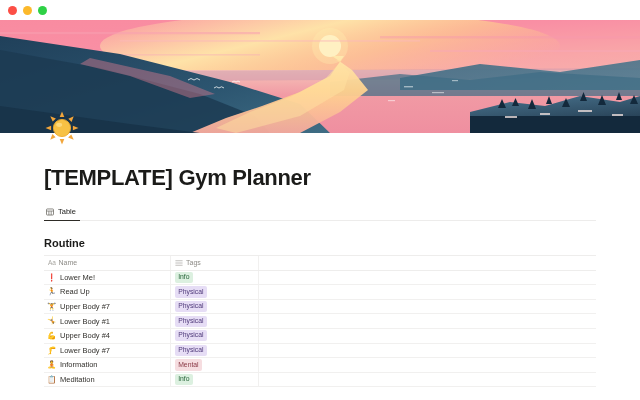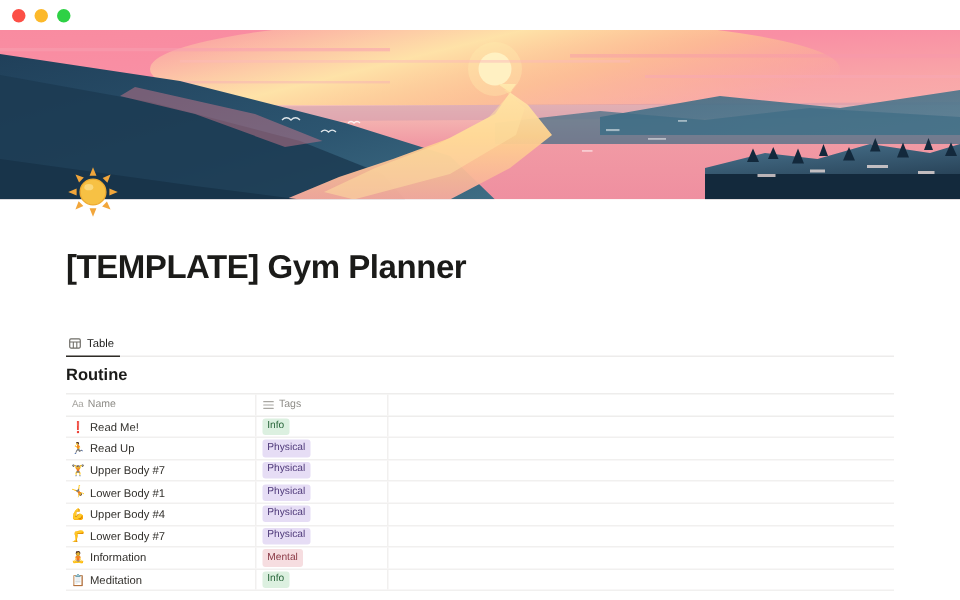--- a/index.html
+++ b/index.html
@@ -76,27 +76,26 @@
     font-size: 7.5px;
     color: #5c5a55;
     padding: 0 4px 4px 2px;
     border-bottom: 1.6px solid transparent;
     margin-bottom: -1px;
   }
   .view-tab.active {
     color: #1b1b19;
     border-bottom-color: #2e2c27;
     font-weight: normal;
-    margin-top: 17px;
   }
   .mini-icon { display: inline-block; line-height: 0; }
 
   
   .db-title {
-    margin-top: 6px;
+    margin-top: 16px;
     font-size: 11px;
     font-weight: bold;
     color: #1b1b19;
   }
 
   
   .table {
     margin-top: 6px;
     width: 552px;
     border-top: 1px solid #eeedec;
@@ -334,21 +333,21 @@
             <span>Tags</span>
           </span>
         </div>
         <div class="cell-blank"></div>
       </div>
 
       <div>
         <div class="trow">
           <div class="cell-name">
             <span class="row-emoji">❗</span>
-            <span class="row-name">Read Me!</span>
+            <span class="row-name">Lower Me!</span>
           </div>
           <div class="cell-tags">
             <span class="tag tag-info">Info</span>
           </div>
           <div class="cell-blank"></div>
         </div>
 
         <div class="trow">
           <div class="cell-name">
             <span class="row-emoji">🏃</span>

